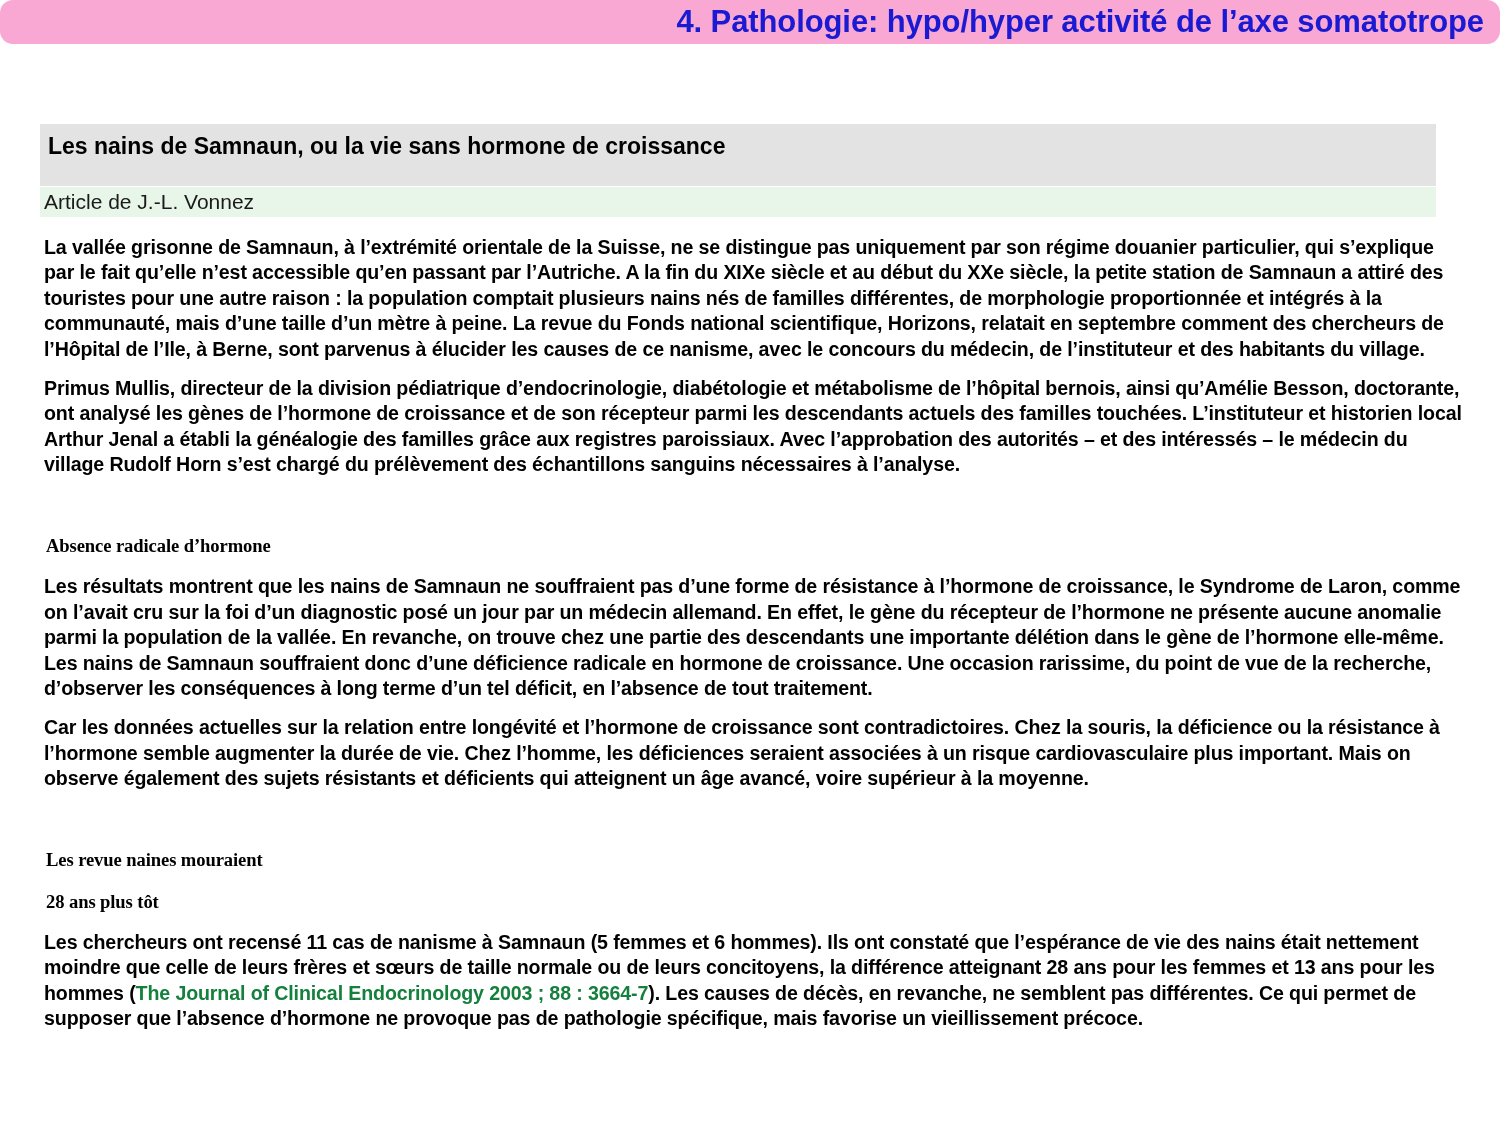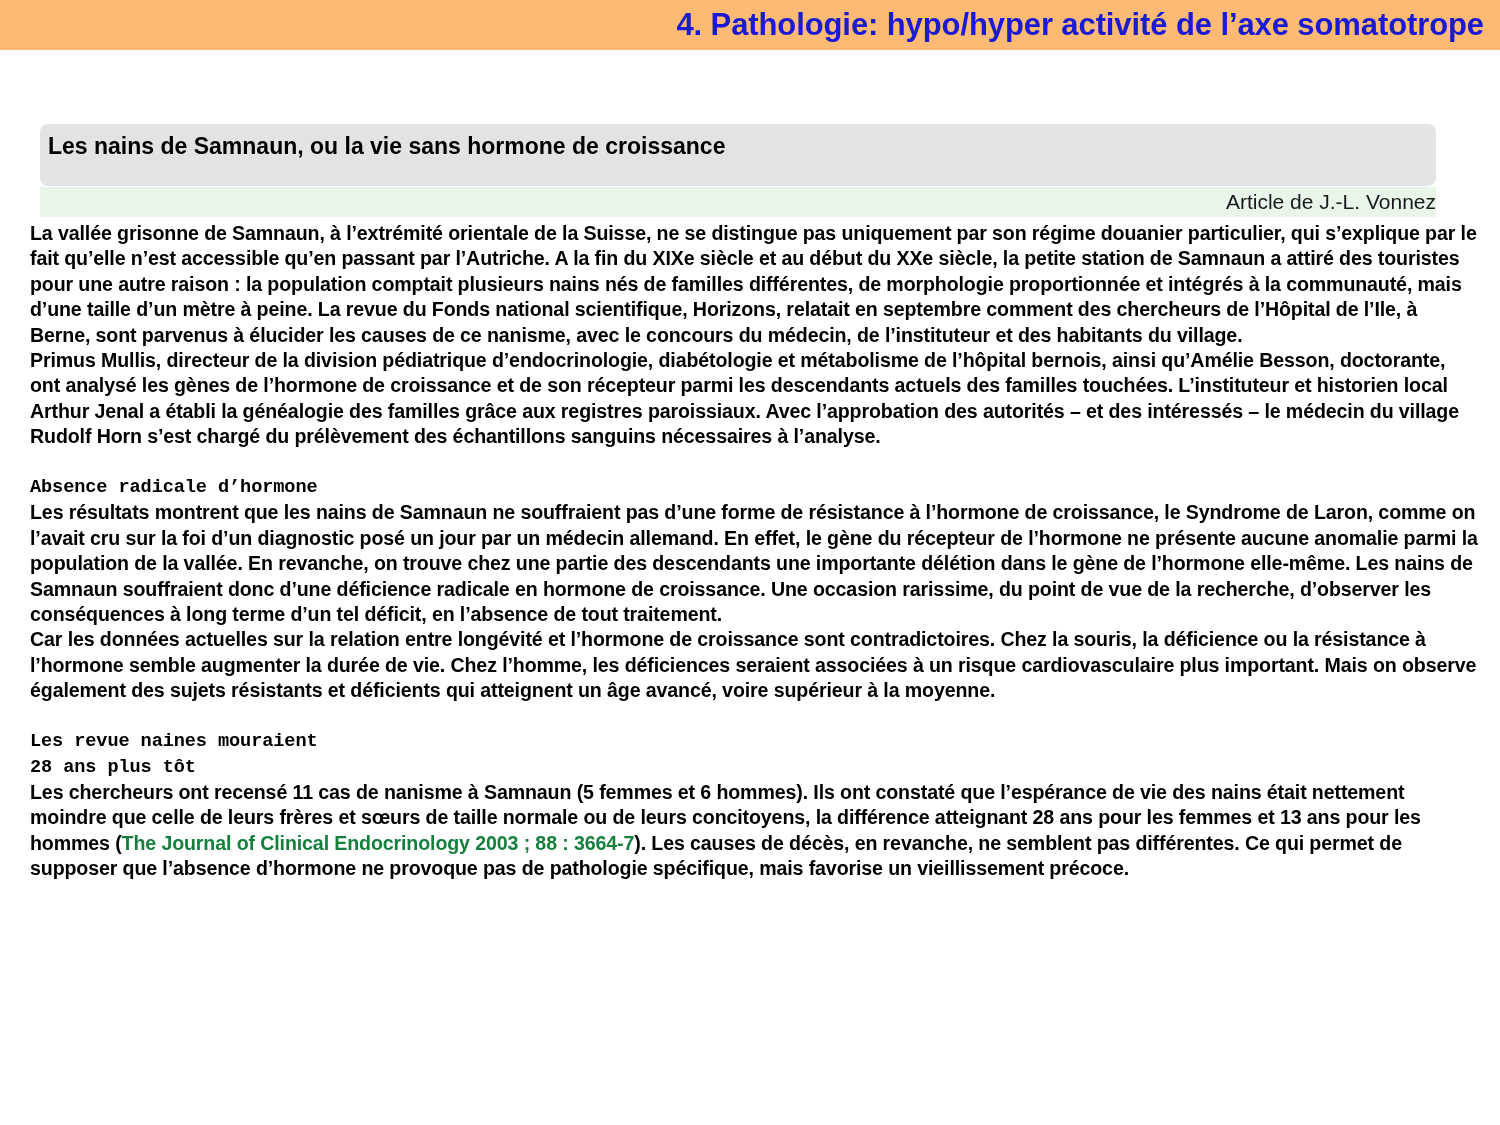--- a/index.html
+++ b/index.html
@@ -20,27 +20,28 @@
     height: 1125px;
     background: #ffffff;
   }
 
   
   .header-band {
     position: absolute;
     left: 0;
     top: 0;
     width: 1500px;
-    height: 50px;
-    background: #fdba74;
+    height: 44px;
+    background: #f9a8d4;
     display: flex;
     align-items: center;
     justify-content: flex-end;
     box-sizing: border-box;
     padding-right: 16px;
+    border-radius: 13px;
   }
   .header-title {
     font-family: "Liberation Sans", sans-serif;
     font-weight: bold;
     font-size: 31px;
     line-height: 34px;
     color: #1a1ad2;
     white-space: nowrap;
     letter-spacing: -0.1px;
   }
@@ -61,21 +62,20 @@
   
   .headline-box {
     position: absolute;
     left: 40px;
     top: 124px;
     width: 1396px;
     height: 62px;
     background: #e3e3e3;
     box-sizing: border-box;
     padding: 8px 0 0 8px;
-    border-radius: 8px;
   }
   .headline-text {
     font-family: "Liberation Sans", sans-serif;
     font-weight: bold;
     font-size: 23px;
     line-height: 28px;
     color: #000000;
     white-space: nowrap;
   }
 
@@ -90,47 +90,46 @@
     box-sizing: border-box;
     padding: 2px 0 0 4px;
   }
   .byline-text {
     font-family: "Liberation Sans", sans-serif;
     font-weight: normal;
     font-size: 21px;
     line-height: 25px;
     color: #1a1a1a;
     white-space: nowrap;
-    text-align: right;
   }
 
   
   .body-area {
     position: absolute;
     left: 30px;
     top: 221px;
     width: 1448px;
   }
   .para {
     font-family: "Liberation Sans", sans-serif;
     font-weight: bold;
     font-size: 19.6px;
     line-height: 25.4px;
     color: #000000;
-    margin: 0;
+    margin: 14px;
     letter-spacing: -0.12px;
     white-space: pre-wrap;
   }
   .subhead {
-    font-family: Liberation Mono, monospace;
+    font-family: Liberation Serif, serif;
     font-weight: bold;
     font-size: 18.6px;
     line-height: 25.4px;
     color: #000000;
-    margin: 0;
+    margin: 16px;
     letter-spacing: -0.1px;
     white-space: pre-wrap;
   }
   .spacer {
     height: 25.4px;
   }
   .link-text {
     color: #15803d;
   }
 </style>

